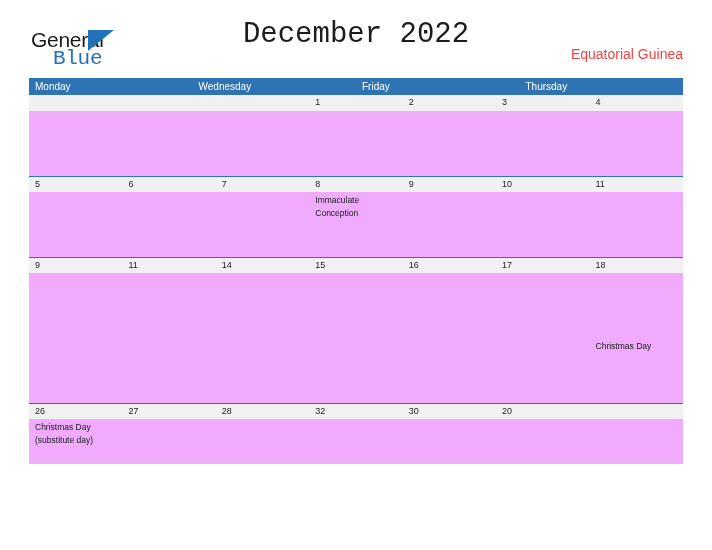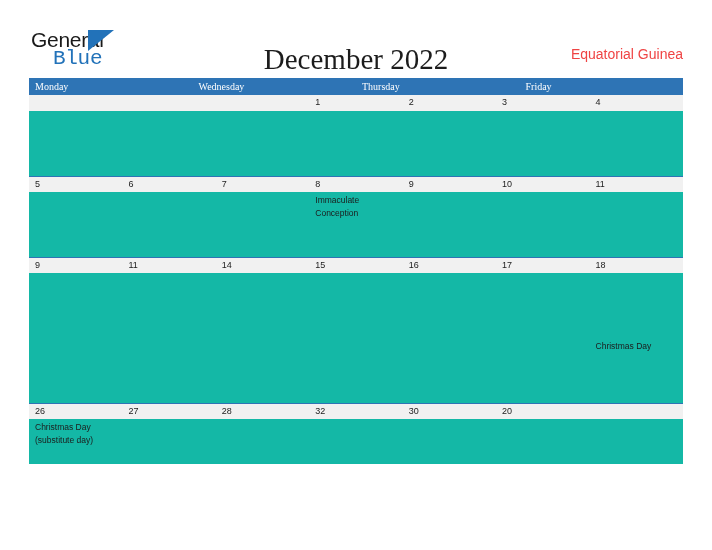--- a/index.html
+++ b/index.html
@@ -63,27 +63,27 @@
     top: 1px;
     width: 0;
     height: 0;
     border-left: 26px solid #2272b9;
     border-bottom: 21px solid transparent;
   }
 
   .title {
     position: absolute;
     left: 0;
-    top: 41px;
+    top: 17px;
     width: 712px;
     text-align: center;
     font-size: 29px;
     color: #1c1c1c;
     line-height: 1.25;
-    font-family: Liberation Serif, serif;
+    font-family: Liberation Mono, monospace;
   }
 
   .country {
     position: absolute;
     right: 29px;
     top: 46px;
     font-size: 14px;
     color: #ef4444;
     font-family: "Liberation Sans", sans-serif;
   }
@@ -102,21 +102,21 @@
     background: #2e74b5;
     height: 17px;
   }
   .weekday {
     flex: 1 1 0;
     color: #ffffff;
     font-size: 10px;
     line-height: 17px;
     padding-left: 6px;
     box-sizing: border-box;
-    font-family: Liberation Serif, serif;
+    font-family: Liberation Sans, sans-serif;
     white-space: nowrap;
   }
 
   .week {
     width: 100%;
   }
   .week-dates {
     display: flex;
     width: 100%;
     background: #f1f1f1;
@@ -134,21 +134,21 @@
     line-height: 15px;
     padding-left: 6px;
     box-sizing: border-box;
     font-family: "Liberation Sans", sans-serif;
   }
 
   .week-events {
     display: flex;
     width: 100%;
     height: 65px;
-    background: #14b8a6;
+    background: #f0abfc;
   }
   .event-cell {
     flex: 1 1 0;
     padding: 2px 6px 0 6px;
     box-sizing: border-box;
     font-size: 8.5px;
     line-height: 13px;
     color: #1c1c1c;
     font-family: "Liberation Sans", sans-serif;
   }
@@ -177,22 +177,22 @@
 
     <div class="country">Equatorial Guinea</div>
 
   </div>
 
   <div class="calendar">
 
     <div class="weekday-row">
       <div class="weekday">Monday</div>
       <div class="weekday">Wednesday</div>
+      <div class="weekday">Friday</div>
       <div class="weekday">Thursday</div>
-      <div class="weekday">Friday</div>
     </div>
 
     <div id="weeks-container">
         <div class="week">
           <div class="week-dates">
             <div class="daynum"></div>
             <div class="daynum"></div>
             <div class="daynum"></div>
             <div class="daynum">1</div>
             <div class="daynum">2</div>

